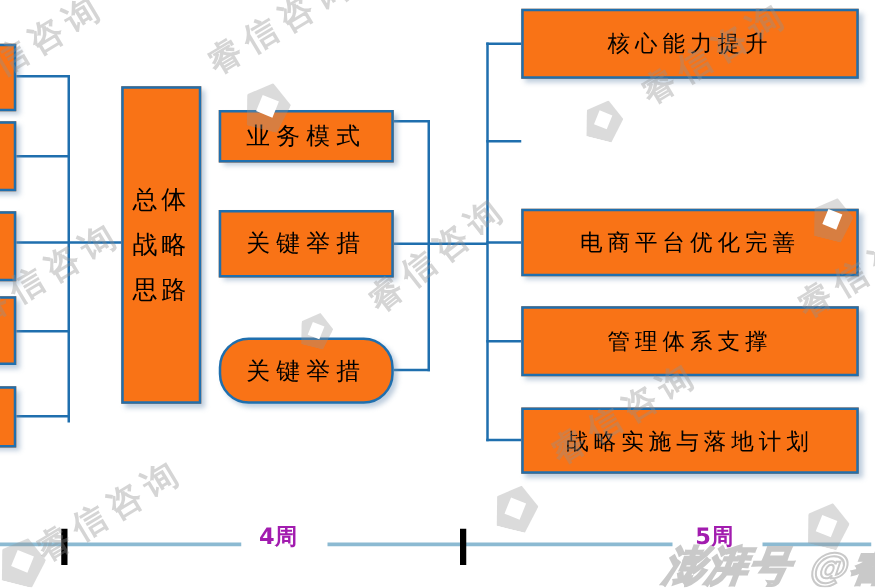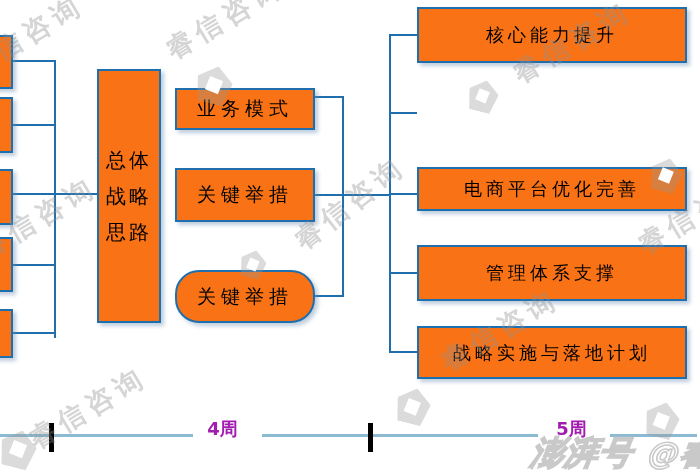--- a/index.html
+++ b/index.html
@@ -67,21 +67,21 @@
   <div class="line" style="left:389px;top:34px;width:2px;height:319px;"></div>
   <div class="line" style="left:389px;top:34px;width:28px;height:2px;"></div>
   <div class="line" style="left:389px;top:112px;width:28px;height:2px;"></div>
   <div class="line" style="left:389px;top:193px;width:28px;height:2px;"></div>
   <div class="line" style="left:389px;top:272px;width:28px;height:2px;"></div>
   <div class="line" style="left:389px;top:351px;width:28px;height:2px;"></div>
 
   <div class="box lvl3" style="left:417px;top:7px;width:270px;height:56px;">
     <span>核心能力提升</span>
   </div>
-  <div class="box lvl3" style="left:417px;top:167px;width:270px;height:44px;">
+  <div class="box lvl3" style="left:417px;top:167px;width:270px;height:54px;">
     <span>电商平台优化完善</span>
   </div>
   <div class="box lvl3" style="left:417px;top:245px;width:270px;height:56px;">
     <span>管理体系支撑</span>
   </div>
   <div class="box lvl3" style="left:417px;top:326px;width:270px;height:53px;">
     <span>战略实施与落地计划</span>
   </div>
 
   <div class="tline" style="left:0;top:434px;width:193px;"></div>

